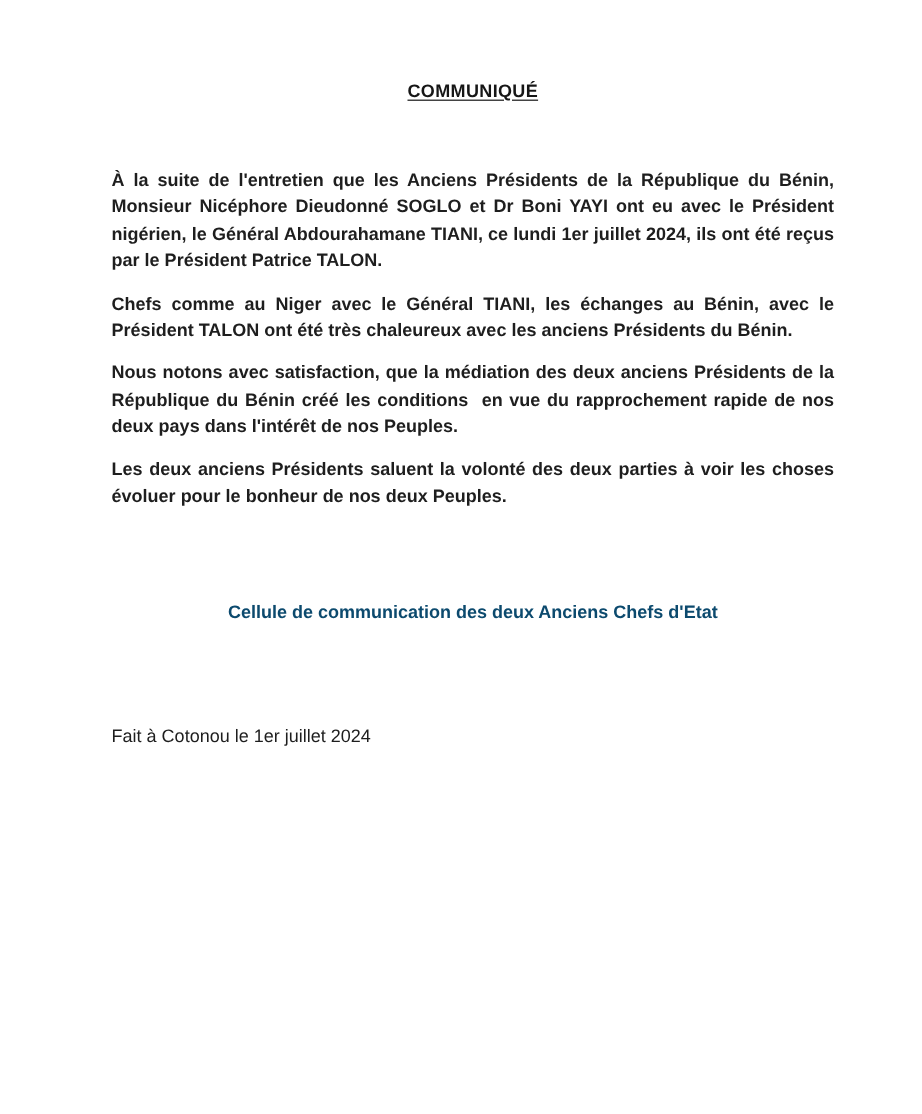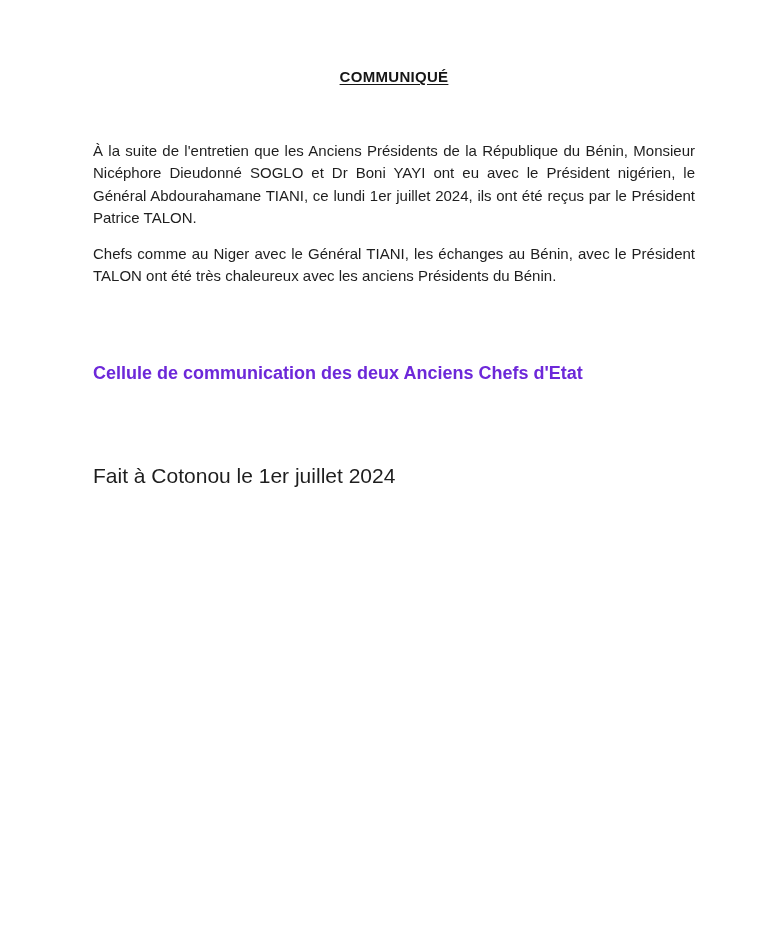--- a/index.html
+++ b/index.html
@@ -40,51 +40,55 @@
     text-underline-offset: 2px;
     color: #161616;
   }
   .doc-body p {
     font-size: 15px;
     line-height: 22.4px;
     text-align: justify;
     margin: 0 0 13px 0;
     white-space: pre-wrap;
     color: #1e1e1e;
+    font-weight: bold;
   }
   .doc-body p.first {
     margin-top: 52px;
   }
   .signature {
     margin: 75px 0 0 0;
-    font-size: 18px;
+    font-size: 15px;
     line-height: 22px;
     font-weight: 700;
-    color: #6d28d9;
+    text-align: center;
+    color: #0c4a6e;
   }
   .dateline {
     margin: 81px 0 0 0;
-    font-size: 21px;
+    font-size: 15px;
     line-height: 22px;
     font-weight: 400;
     text-align: left;
     color: #1e1e1e;
   }
 </style>
 </head>
 <body>
 
 <div class="page">
   <div class="content">
 
     <h1 class="doc-title">COMMUNIQUÉ</h1>
 
     <div class="doc-body">
       <p class="first">À la suite de l'entretien que les Anciens Présidents de la République du Bénin, Monsieur Nicéphore Dieudonné SOGLO et Dr Boni YAYI ont eu avec le Président nigérien, le Général Abdourahamane TIANI, ce lundi 1er juillet 2024, ils ont été reçus par le Président Patrice TALON.</p>
       <p>Chefs comme au Niger avec le Général TIANI, les échanges au Bénin, avec le Président TALON ont été très chaleureux avec les anciens Présidents du Bénin.</p>
+      <p>Nous notons avec satisfaction, que la médiation des deux anciens Présidents de la République du Bénin créé les conditions  en vue du rapprochement rapide de nos deux pays dans l'intérêt de nos Peuples.</p>
+      <p>Les deux anciens Présidents saluent la volonté des deux parties à voir les choses évoluer pour le bonheur de nos deux Peuples.</p>
     </div>
 
     <p class="signature">Cellule de communication des deux Anciens Chefs d'Etat</p>
 
     <p class="dateline">Fait à Cotonou le 1er juillet 2024</p>
 
   </div>
 </div>
 
 </body></html>

